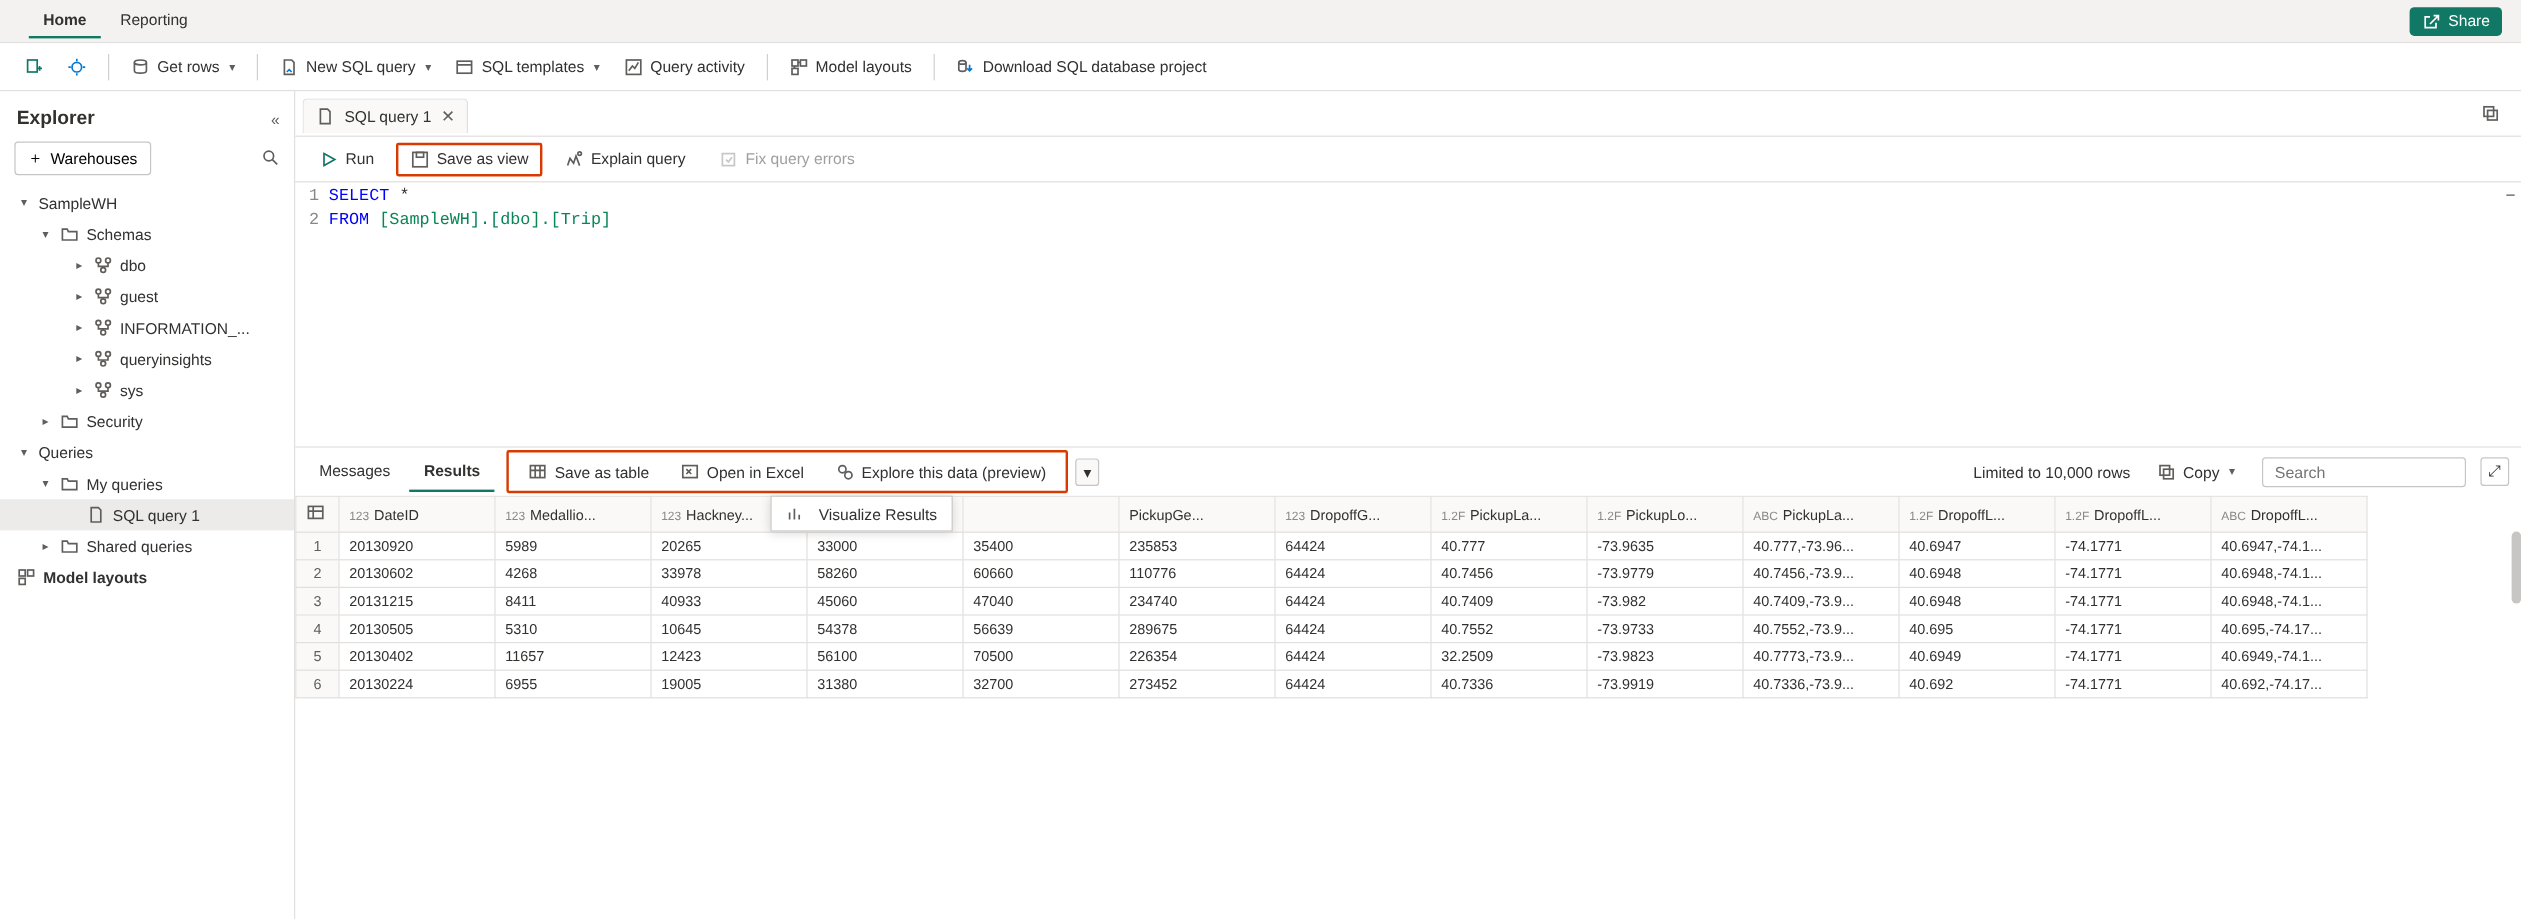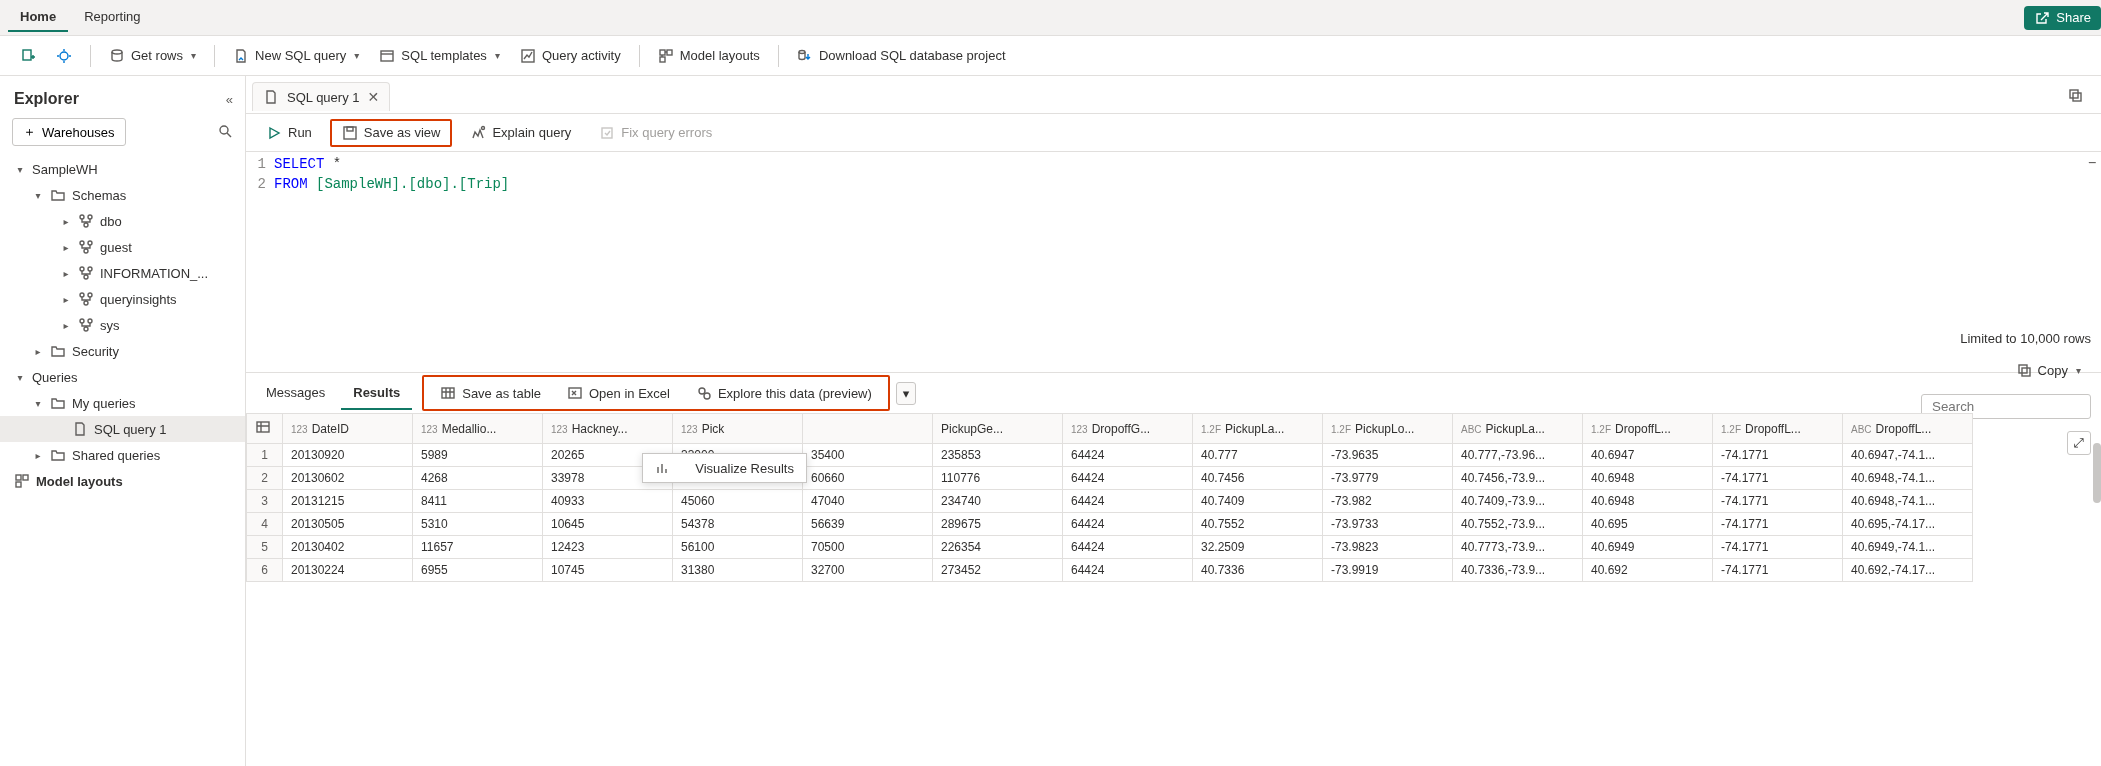--- a/index.html
+++ b/index.html
@@ -1,18 +1,18 @@
 <!DOCTYPE html>
 <html><head>
 <meta charset="utf-8">
 <style>
 * { box-sizing: border-box; margin: 0; padding: 0; }
 body { font-family: "Segoe UI", Arial, sans-serif; font-size: 13px; color: #323130; background: #fff; width: 2101px; height: 766px; overflow: hidden; }
 
-.top-bar { display: flex; align-items: center; justify-content: space-between; background: #f3f2f1; border-bottom: 1px solid #e1dfdd; height: 36px; padding: 0 0; }
+.top-bar { display: flex; align-items: center; justify-content: space-between; background: #f3f2f1; border-bottom: 1px solid #e1dfdd; height: 36px; padding: 0 16px; }
 .top-tabs { display: flex; gap: 4px; padding-left: 8px; }
 .top-tab { padding: 6px 12px; cursor: pointer; border-bottom: 2px solid transparent; }
 .top-tab.active { border-bottom: 2px solid #117865; font-weight: 600; }
 .share-btn { background: #117865; color: #fff; padding: 4px 10px; border-radius: 4px; display: flex; align-items: center; gap: 6px; cursor: pointer; font-size: 13px; }
 
 .toolbar { display: flex; align-items: center; gap: 4px; height: 40px; padding: 4px 12px; border-bottom: 1px solid #e1dfdd; background: #fff; }
 .tb-btn { display: flex; align-items: center; gap: 6px; padding: 4px 8px; border-radius: 3px; cursor: pointer; }
 .tb-sep { width: 1px; height: 22px; background: #d2d0ce; margin: 0 6px; }
 .chev { font-size: 10px; color: #605e5c; margin-left: 2px; }
 
@@ -62,23 +62,23 @@
 .results-pane { display: flex; flex-direction: column; border-top: 1px solid #e1dfdd; flex: 1; }
 
 .results-bar { display: flex; align-items: center; height: 40px; position: relative; }
 .res-tabs { display: flex; gap: 4px; padding-left: 8px; }
 .res-tab { padding: 8px 12px; cursor: pointer; }
 .res-tab.active { border-bottom: 2px solid #117865; font-weight: 600; }
 .res-actions { display: flex; align-items: center; gap: 6px; padding-left: 10px; position: relative; }
 .red-box2 { border: 2px solid #d83b01; padding: 4px 6px; border-radius: 2px; display: flex; align-items: center; gap: 6px; position: relative; }
 .dd-caret { border: 1px solid #c8c6c4; padding: 3px 6px; border-radius: 3px; cursor: pointer; background:#faf9f8; }
 
-.vis-popup { position: absolute; top: 36px; left: 218px; background: #fff; border: 1px solid #c8c6c4; box-shadow: 0 2px 8px rgba(0,0,0,0.15); padding: 6px 12px; display: flex; align-items: flex-end; gap: 24px; z-index: 10; white-space: nowrap; margin-top: 40px; }
-
-.res-right { margin-left: auto; display: flex; align-items: flex-end; gap: 12px; padding-right: 10px; flex-direction: column; }
+.vis-popup { position: absolute; top: 36px; left: 218px; background: #fff; border: 1px solid #c8c6c4; box-shadow: 0 2px 8px rgba(0,0,0,0.15); padding: 6px 12px; display: flex; align-items: flex-end; gap: 11px; z-index: 10; white-space: nowrap; }
+
+.res-right { margin-left: auto; display: flex; align-items: center; gap: 12px; padding-right: 10px; }
 .search-box { border: 1px solid #c8c6c4; border-radius: 3px; padding: 4px 10px; width: 170px; color: #605e5c; }
 .expand-btn { border: 1px solid #c8c6c4; border-radius: 3px; padding: 3px 6px; cursor: pointer; }
 
 .grid { overflow: auto; flex: 1; position: relative; }
 table.data { border-collapse: collapse; table-layout: fixed; }
 table.data th, table.data td { border: 1px solid #e1dfdd; padding: 4px 8px; text-align: left; font-size: 12px; white-space: nowrap; overflow: hidden; text-overflow: ellipsis; }
 table.data th { background: #faf9f8; font-weight: 400; color: #323130; height: 30px; }
 .rownum-head { width: 36px; text-align: center; }
 table.data td.rownum { text-align: center; color: #605e5c; background: #faf9f8; }
 .type-tag { color: #8a8886; font-size: 10px; margin-right: 4px; }
@@ -511,21 +511,21 @@
                 <td class="col-w">-73.9823</td>
                 <td class="col-w">40.7773,-73.9...</td>
                 <td class="col-w">40.6949</td>
                 <td class="col-w">-74.1771</td>
                 <td class="col-w">40.6949,-74.1...</td>
               </tr>
               <tr>
                 <td class="rownum">6</td>
                 <td class="col-w">20130224</td>
                 <td class="col-w">6955</td>
-                <td class="col-w">10745</td>
+                <td class="col-w">19005</td>
                 <td class="col-w">31380</td>
                 <td class="col-w">32700</td>
                 <td class="col-w">273452</td>
                 <td class="col-w">64424</td>
                 <td class="col-w">40.7336</td>
                 <td class="col-w">-73.9919</td>
                 <td class="col-w">40.7336,-73.9...</td>
                 <td class="col-w">40.692</td>
                 <td class="col-w">-74.1771</td>
                 <td class="col-w">40.692,-74.17...</td>

